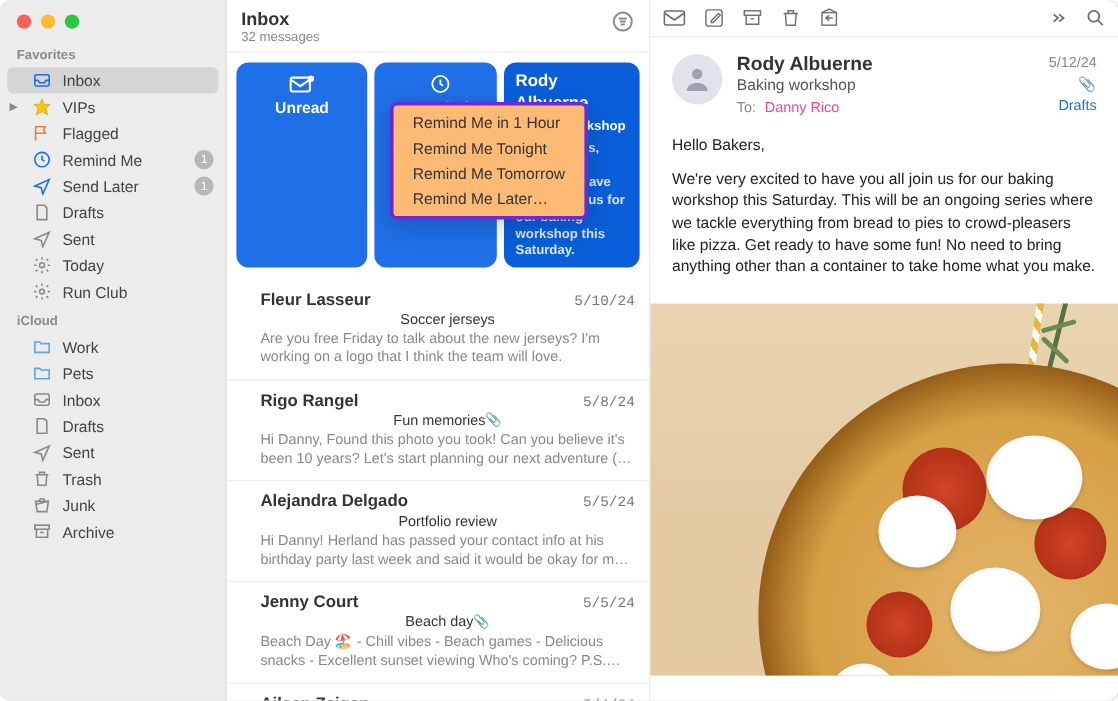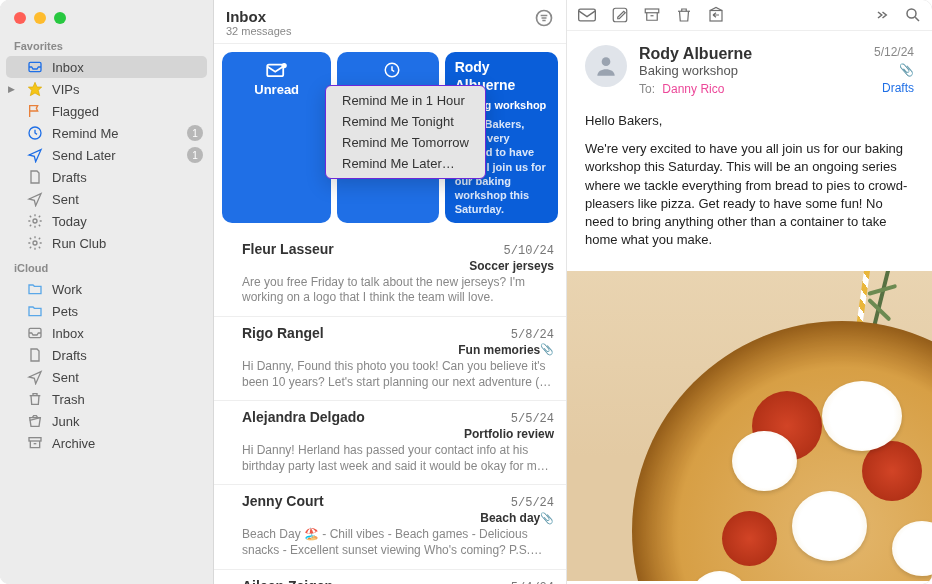--- a/index.html
+++ b/index.html
@@ -14,21 +14,21 @@
       height: 584px;
       display: flex;
       background: #fff;
       position: relative;
       border-radius: 10px;
       overflow: hidden;
       box-shadow: 0 0 1px rgba(0,0,0,.3);
     }
     
     .sidebar {
-      width: 214px;
+      width: 189px;
       background: #ececec;
       display: flex;
       flex-direction: column;
       border-right: 1px solid #d8d8d8;
       overflow-y: auto;
     }
     .traffic-lights {
       display: flex;
       gap: 8px;
       padding: 12px 14px 8px;
@@ -142,39 +142,39 @@
       border-bottom: 1px solid #eee;
       cursor: default;
     }
     .msg-top {
       display: flex;
       justify-content: space-between;
       align-items: baseline;
     }
     .msg-from { font-weight: 700; font-size: 14px; }
     .msg-date { font-size: 12px; color: #777; font-family: Liberation Mono, monospace; }
-    .msg-subj { font-weight: 700; font-size: 12px; margin-top: 1px; display: flex; justify-content: flex-end; align-items: center; }
+    .msg-subj { font-weight: 400; font-size: 12px; margin-top: 1px; display: flex; justify-content: center; align-items: center; }
     .msg-prev {
       font-size: 12px;
       color: #888;
       line-height: 1.3;
       margin-top: 2px;
       display: -webkit-box;
       -webkit-line-clamp: 2;
       -webkit-box-orient: vertical;
       overflow: hidden;
     }
     .attach-icon { color: #aaa; font-size: 11px; }
     
     .context-menu {
       position: absolute;
       left: 325px;
       top: 85px;
-      background: #e5e5e5;
-      border: 1px solid #6d28d9;
+      background: #fdba74;
+      border: 3px solid #6d28d9;
       border-radius: 6px;
       box-shadow: 0 6px 20px rgba(0,0,0,.18);
       padding: 4px 0;
       z-index: 100;
     }
     .context-menu .mi {
       padding: 3px 16px;
       font-size: 13px;
       white-space: nowrap;
       cursor: default;

